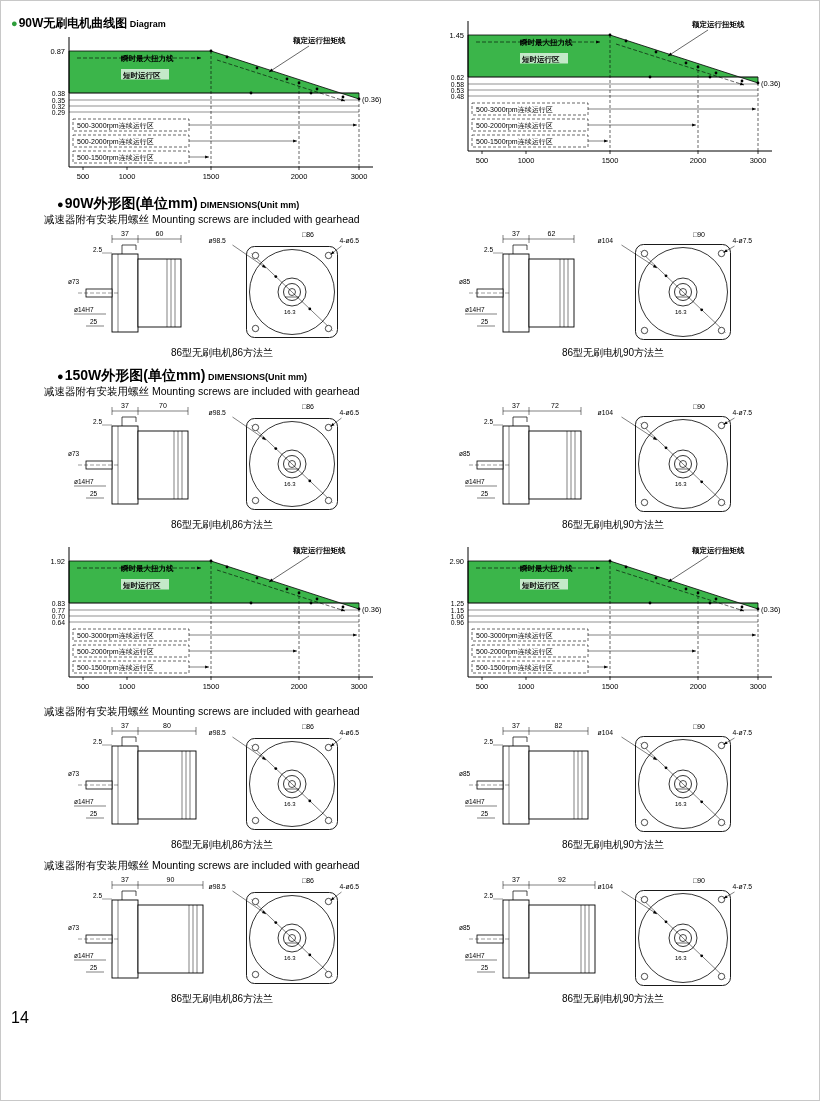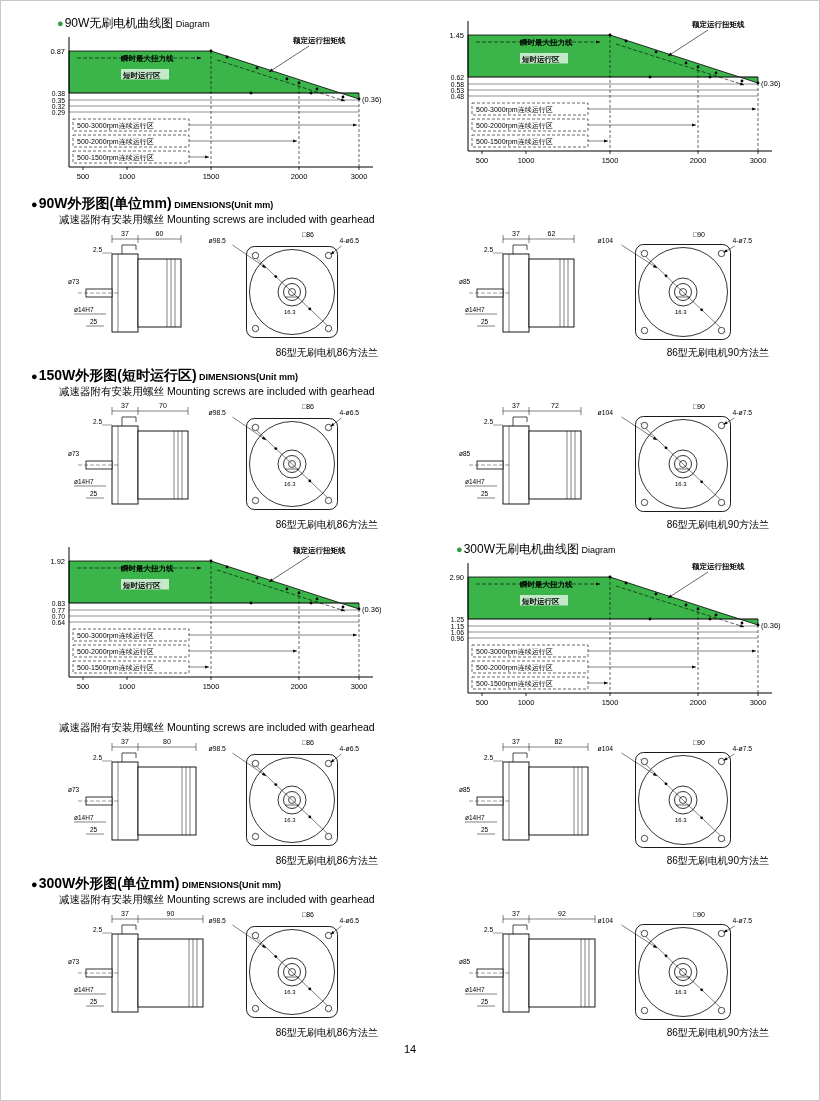--- a/index.html
+++ b/index.html
@@ -2,32 +2,32 @@
 <html><head>
 <meta charset="utf-8">
 <style>
   *{margin:0;padding:0;box-sizing:border-box}
   html,body{background:#fff}
   body{width:820px;height:1101px;font-family:"Liberation Sans",sans-serif;color:#000}
   .page{width:820px;height:1101px;border:1px solid #c8c8c8;padding:14px 10px 4px 10px;overflow:hidden;background:#fff}
   .curve-row{display:flex}
   .curve-row.second{margin-top:10px}
   .curve-diagram{width:400px}
-  .curve-title{margin-left:46px;font-weight:normal;font-size:12px;height:16px;white-space:nowrap}
+  .curve-title{font-weight:bold;font-size:12px;height:16px;white-space:nowrap}
   .bullet-green{color:#2e9e3a;font-size:11px;margin-right:1px}
   .ct-en{font-size:9px}
   .dim-section{margin-top:8px}
-  .dim-heading{margin-left:20px;font-weight:bold;font-size:14px;height:18px;white-space:nowrap}
+  .dim-heading{margin-left:46px;font-weight:bold;font-size:14px;height:18px;white-space:nowrap}
   .bullet-black{font-size:11px;margin-right:1px}
   .dh-en{font-size:9px}
-  .dim-subtitle{margin-left:48px;font-size:10.5px;height:15px;white-space:nowrap}
+  .dim-subtitle{margin-left:33px;font-size:10.5px;height:15px;white-space:nowrap}
   .dim-row{display:flex;justify-content:space-between;padding:0 40px 0 55px}
-  .dim-group{width:312px;text-align:right}
+  .dim-group{width:312px;text-align:center}
   .dim-caption{font-size:10px;height:13px}
-  .footer{text-align:center;font-size:11px;margin-top:4px}
+  .footer{font-size:16px;margin-top:4px}
   svg{display:block}
   svg text{font-family:"Liberation Sans",sans-serif}
 </style>
 </head>
 <body>
 
 <div class="page">
 
   <div class="curve-row">
     <div class="curve-diagram">
@@ -253,21 +253,21 @@
             <text x="242" y="9" font-size="7" text-anchor="middle" fill="#000">□90</text>
             <text x="275.5" y="15" font-size="6.8" text-anchor="start" fill="#000">4-ø7.5</text>
             <line x1="277.5" y1="18" x2="266.5" y2="24.5" stroke="#000" stroke-width="0.5"></line>
             <polygon points="266.5,24.5 269.0654184023614,21.17454838844022 270.6504825705299,23.8569646730331" fill="#000"></polygon>
           </svg>
           <div class="dim-caption">86型无刷电机90方法兰</div>
         </div>
       </div>
     </div>
   <div class="dim-section">
-      <div class="dim-heading"><span class="bullet-black">●</span><span>150W外形图(短时运行区)</span><span class="dh-en"> DIMENSIONS(Unit mm)</span></div>
+      <div class="dim-heading"><span class="bullet-black">●</span><span>150W外形图(单位mm)</span><span class="dh-en"> DIMENSIONS(Unit mm)</span></div>
       <div class="dim-subtitle"><span>减速器附有安装用螺丝</span><span> Mounting screws are included with gearhead</span></div>
       <div class="dim-row">
         <div class="dim-group">
           <svg viewBox="0 0 312 118" width="312" height="118">
             <line x1="46" y1="11" x2="122" y2="11" stroke="#000" stroke-width="0.5"></line>
             <line x1="46" y1="7" x2="46" y2="15" stroke="#000" stroke-width="0.5"></line>
             <line x1="72" y1="7" x2="72" y2="15" stroke="#000" stroke-width="0.5"></line>
             <line x1="122" y1="7" x2="122" y2="15" stroke="#000" stroke-width="0.5"></line>
             <text x="59" y="8" font-size="7" text-anchor="middle" fill="#000">37</text>
             <text x="97" y="8" font-size="7" text-anchor="middle" fill="#000">70</text>
@@ -419,21 +419,20 @@
           <line x1="200" y1="136" x2="200" y2="139" stroke="#000" stroke-width="0.8"></line>
           <text x="200" y="148" font-size="7.5" text-anchor="middle" fill="#000">1500</text>
           <line x1="288" y1="136" x2="288" y2="139" stroke="#000" stroke-width="0.8"></line>
           <text x="288" y="148" font-size="7.5" text-anchor="middle" fill="#000">2000</text>
           <line x1="348" y1="136" x2="348" y2="139" stroke="#000" stroke-width="0.8"></line>
           <text x="348" y="148" font-size="7.5" text-anchor="middle" fill="#000">3000</text>
           <text x="351" y="71" font-size="7.5" text-anchor="start" fill="#000">(0.36)</text>
         </svg>
       </div>
     <div class="curve-diagram">
-        <div class="curve-title"><span class="bullet-green">●</span><span>300W无刷电机曲线图</span><span class="ct-en"> Diagram</span></div>
         <svg viewBox="0 0 396 156" width="396" height="156">
           <polygon points="58,20 200,20 348,68 348,62 58,62" fill="#3bb54a" stroke="#000" stroke-width="0.8"></polygon>
           <line x1="58" y1="62" x2="348" y2="62" stroke="#222" stroke-width="0.5"></line>
           <line x1="58" y1="69" x2="348" y2="69" stroke="#222" stroke-width="0.5"></line>
           <line x1="58" y1="75" x2="348" y2="75" stroke="#222" stroke-width="0.5"></line>
           <line x1="58" y1="81" x2="348" y2="81" stroke="#222" stroke-width="0.5"></line>
           <line x1="66" y1="27" x2="190" y2="27" stroke="#000" stroke-width="0.6" stroke-dasharray="4,2"></line>
           <polygon points="190,27 186.09960853057865,28.55786597153453 186.09960853057865,25.44213402846547" fill="#000"></polygon>
           <line x1="206" y1="29" x2="334" y2="70" stroke="#000" stroke-width="0.6" stroke-dasharray="4,2"></line>
           <polygon points="334,70 329.8102897970309,70.29381697557662 330.7607303549072,67.32658791684105" fill="#000"></polygon>
@@ -585,21 +584,20 @@
             <text x="242" y="9" font-size="7" text-anchor="middle" fill="#000">□90</text>
             <text x="275.5" y="15" font-size="6.8" text-anchor="start" fill="#000">4-ø7.5</text>
             <line x1="277.5" y1="18" x2="266.5" y2="24.5" stroke="#000" stroke-width="0.5"></line>
             <polygon points="266.5,24.5 269.0654184023614,21.17454838844022 270.6504825705299,23.8569646730331" fill="#000"></polygon>
           </svg>
           <div class="dim-caption">86型无刷电机90方法兰</div>
         </div>
       </div>
     </div>
   <div class="dim-section">
-      <div class="dim-heading"><span class="bullet-black">●</span><span>300W外形图(单位mm)</span><span class="dh-en"> DIMENSIONS(Unit mm)</span></div>
       <div class="dim-subtitle"><span>减速器附有安装用螺丝</span><span> Mounting screws are included with gearhead</span></div>
       <div class="dim-row">
         <div class="dim-group">
           <svg viewBox="0 0 312 118" width="312" height="118">
             <line x1="46" y1="11" x2="137" y2="11" stroke="#000" stroke-width="0.5"></line>
             <line x1="46" y1="7" x2="46" y2="15" stroke="#000" stroke-width="0.5"></line>
             <line x1="72" y1="7" x2="72" y2="15" stroke="#000" stroke-width="0.5"></line>
             <line x1="137" y1="7" x2="137" y2="15" stroke="#000" stroke-width="0.5"></line>
             <text x="59" y="8" font-size="7" text-anchor="middle" fill="#000">37</text>
             <text x="104.5" y="8" font-size="7" text-anchor="middle" fill="#000">90</text>

